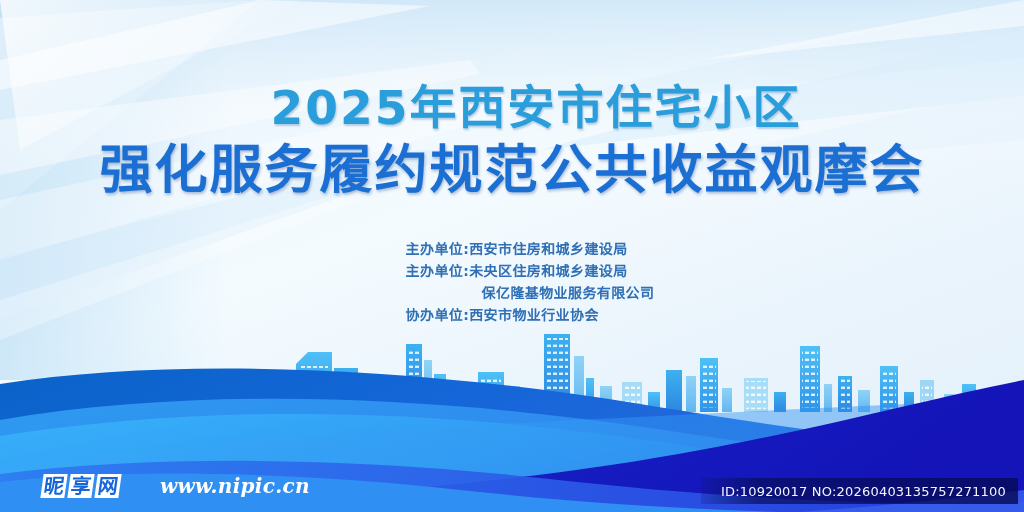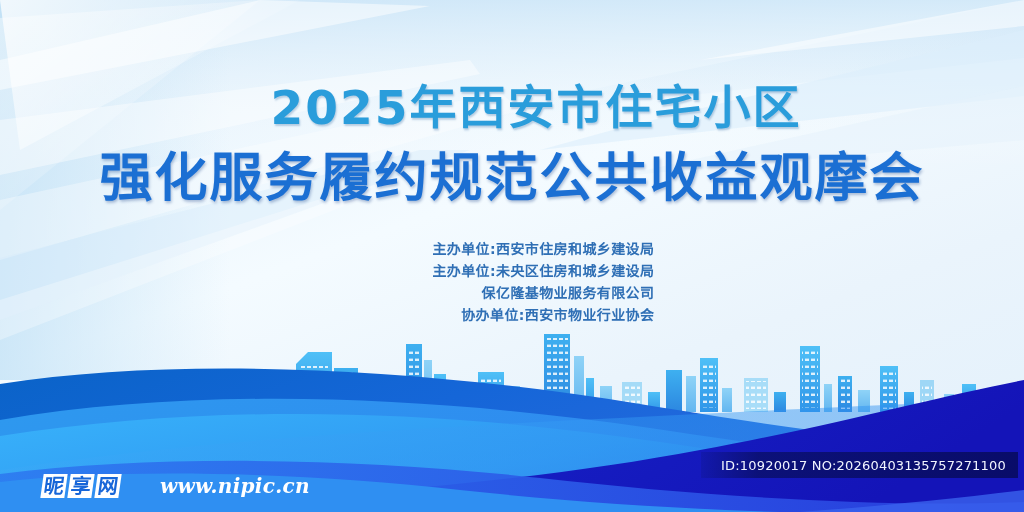--- a/index.html
+++ b/index.html
@@ -36,30 +36,30 @@
   }
   .title-line2{
     font-family:"DejaVu Sans","Liberation Sans",sans-serif;
     font-weight:bold;
     font-size:53px;
     line-height:1.16;
     letter-spacing:2px;
     color:#1b6fd3;
     text-shadow:1px 2px 3px rgba(20,60,130,.32);
     white-space:nowrap;
-    margin-top:12px;
+    margin-top:4px;
   }
 
   
   .orgs{
     position:absolute;left:0;right:0;top:238px;
     z-index:6;
     text-align:center;
   }
-  .orgs-inner{display:inline-block;text-align:right;margin-left:36px;}
+  .orgs-inner{display:inline-block;text-align:left;margin-left:36px;}
   .org-line{
     font-family:"DejaVu Sans","Liberation Sans",sans-serif;
     font-weight:bold;
     font-size:14px;
     line-height:22px;
     color:#2f6fb5;
     letter-spacing:.4px;
     white-space:nowrap;
   }
   .org-line.indent{padding-left:76px;}
@@ -103,21 +103,21 @@
     font-style:italic;
     font-weight:bold;
     font-size:20px;
     color:#ffffff;
     letter-spacing:.3px;
     margin-left:31px;
   }
 
   
   .idstrip{
-    position:absolute;right:6px;bottom:34px;
+    position:absolute;right:6px;bottom:8px;
     z-index:9;
     background:linear-gradient(90deg,rgba(10,20,110,.20) 0%,rgba(8,14,95,.72) 18%,rgba(6,10,85,.80) 100%);
     padding:3px 12px 4px 20px;
   }
   .idstrip span{
     font-family:"DejaVu Sans","Liberation Sans",sans-serif;
     font-size:13px;
     color:#f2f5ff;
     letter-spacing:.2px;
     white-space:nowrap;

